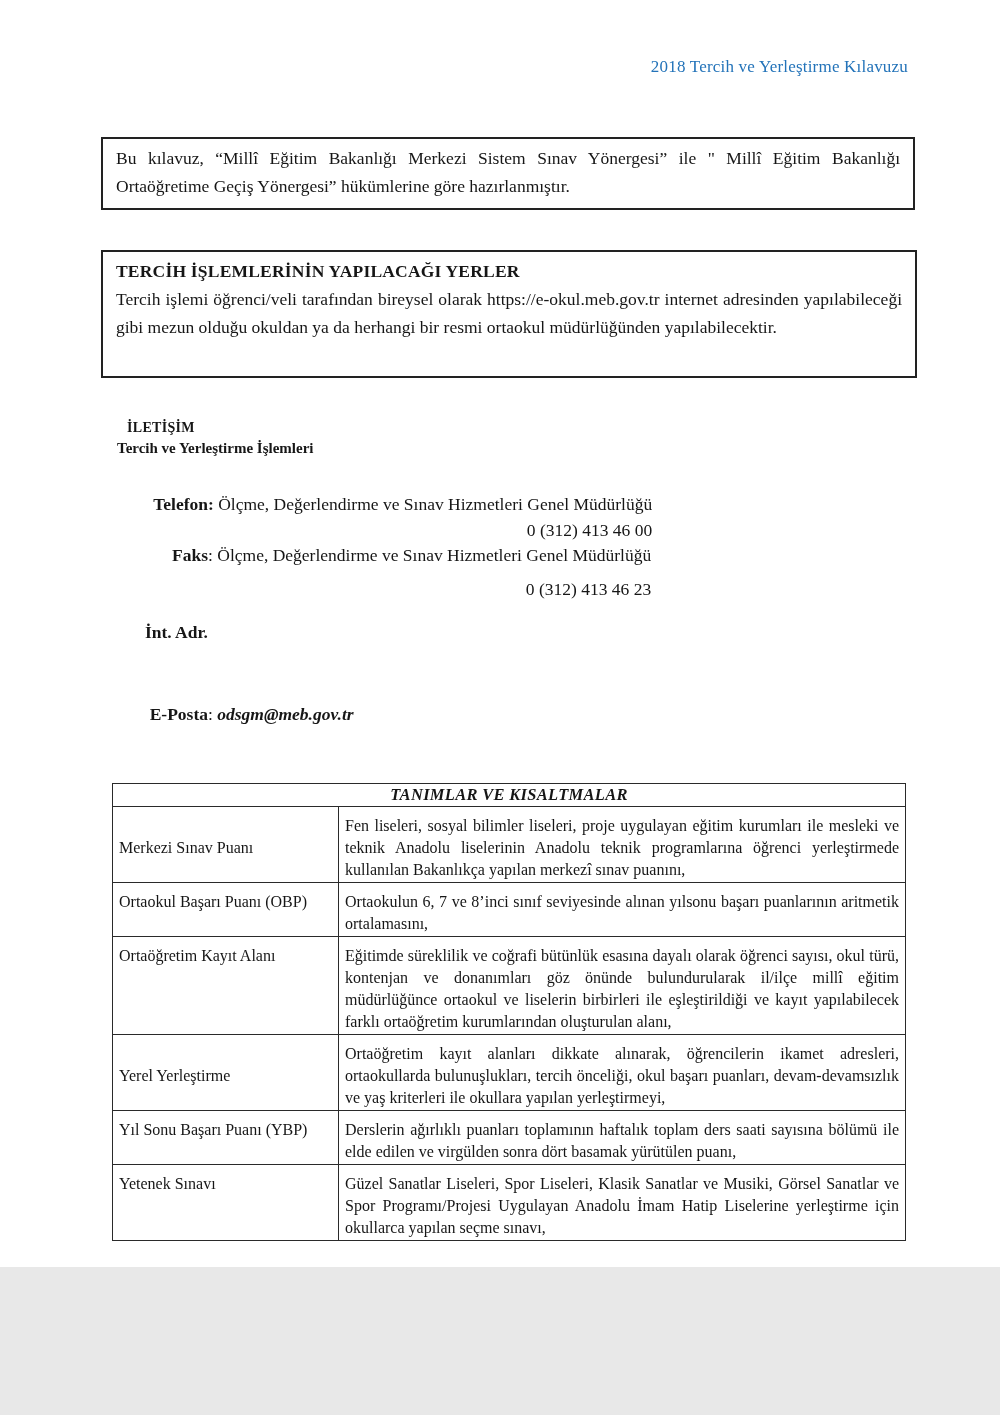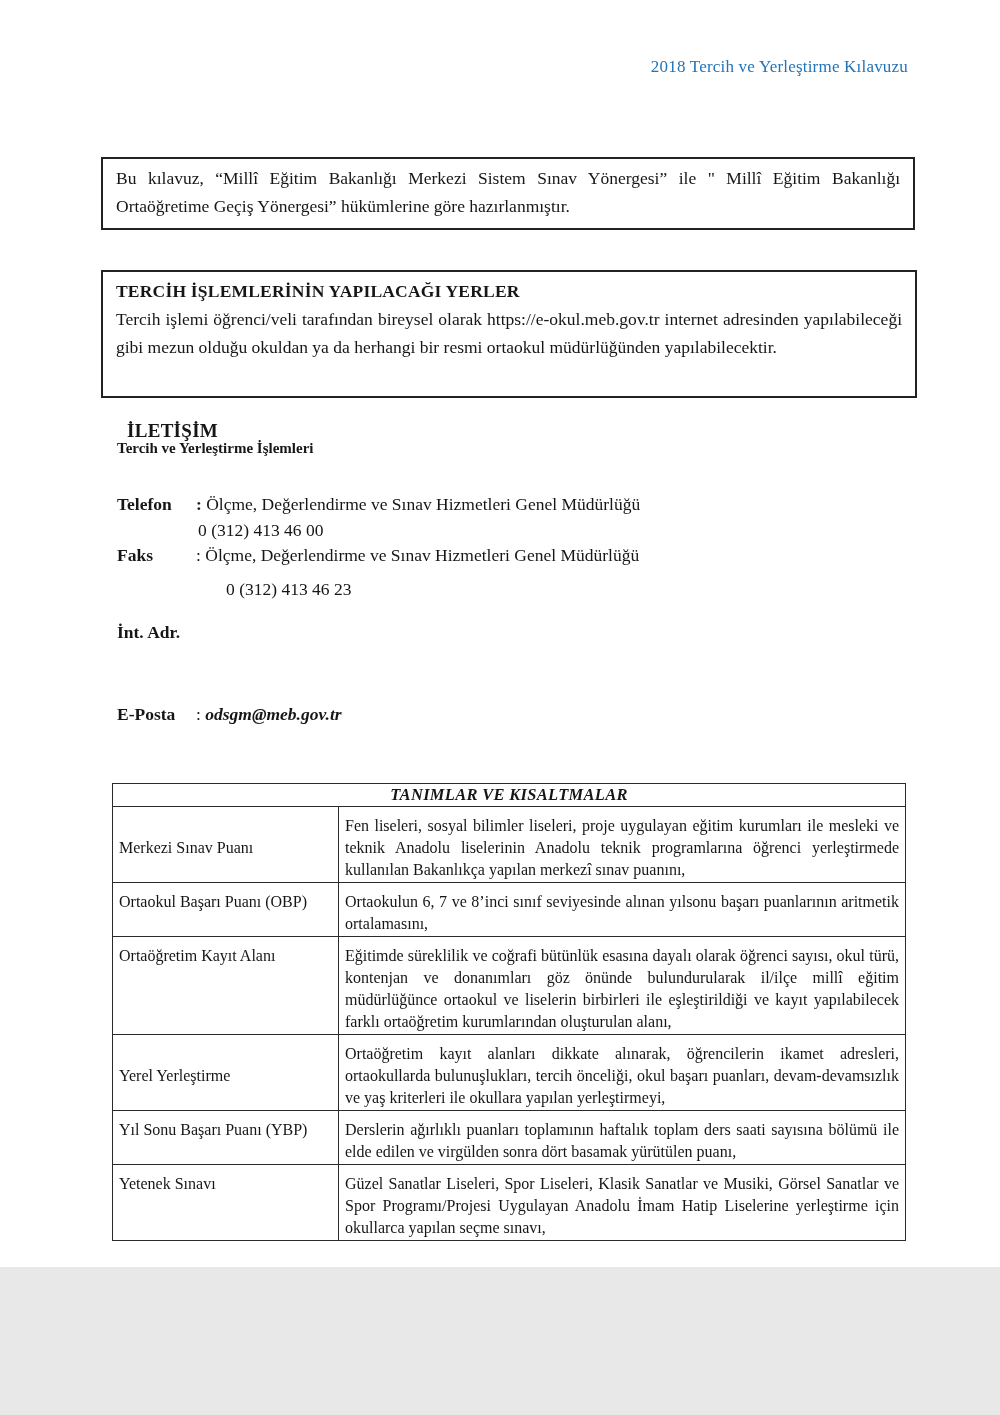--- a/index.html
+++ b/index.html
@@ -18,39 +18,39 @@
     position:absolute; top:57px; right:92px;
     font-size:17px; letter-spacing:.2px;
     color:#2373B9;
   }
 
   
   .box {
     position:absolute; box-sizing:border-box;
     border:2px solid #222;
     padding:5px 13px 7px 13px;
-    font-size:17.5px; line-height:28px;margin-top:20px;
+    font-size:17.5px; line-height:28px;
   }
   .box p { margin:0; text-align:justify; }
   .notice-box { left:101px; top:137px; width:814px; min-height:73px; }
   .tercih-box { left:101px; top:250px; width:816px; min-height:128px; }
   .box-title { font-weight:bold; text-align:center; letter-spacing:.2px; }
 
   
   .contact-heading {
     position:absolute; left:127px; top:420px;
-    margin:0; font-size:19px; font-weight:bold; letter-spacing:.3px;
+    margin:0; font-size:14px; font-weight:bold; letter-spacing:.3px;
   }
   .contact-subheading {
     position:absolute; left:117px; top:440px;
     font-size:15px; font-weight:bold;
   }
   .contact-row {
-    position:absolute; left:117px;
-    display:flex; font-size:17.5px; line-height:24px; width:720px;
+    position:absolute; left:129px;
+    display:flex; font-size:17.5px; line-height:24px; width:720px;text-align:right;
   }
   .contact-label { flex:none; width:79px; font-weight:bold; }
   .contact-value { display:flex; flex-direction:column; }
   .cline { white-space:nowrap; }
   .row-telefon { top:492px; }
   .row-faks    { top:543px; }
   .row-int     { top:620px; }
   .row-eposta  { top:702px; }
   .sep-bold { font-weight:bold; }
   .val-strong { font-weight:normal; }

